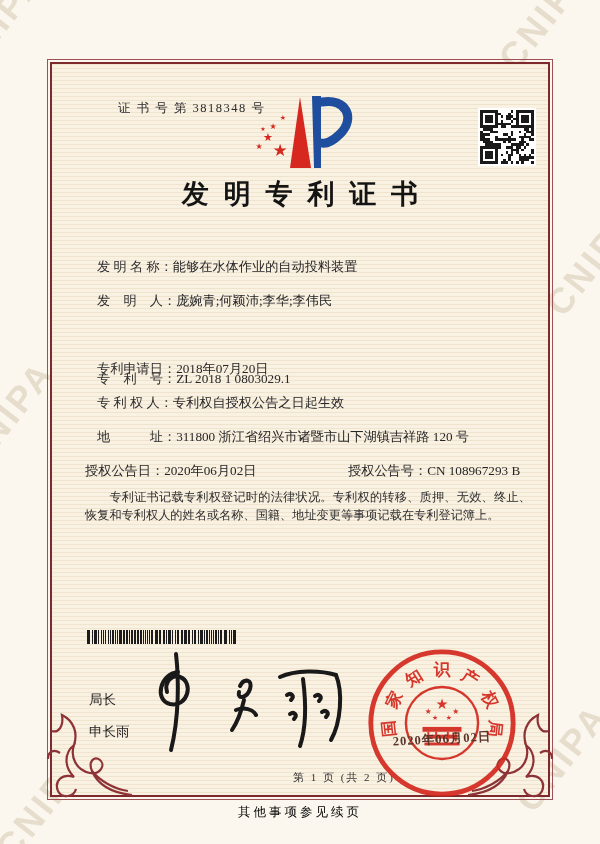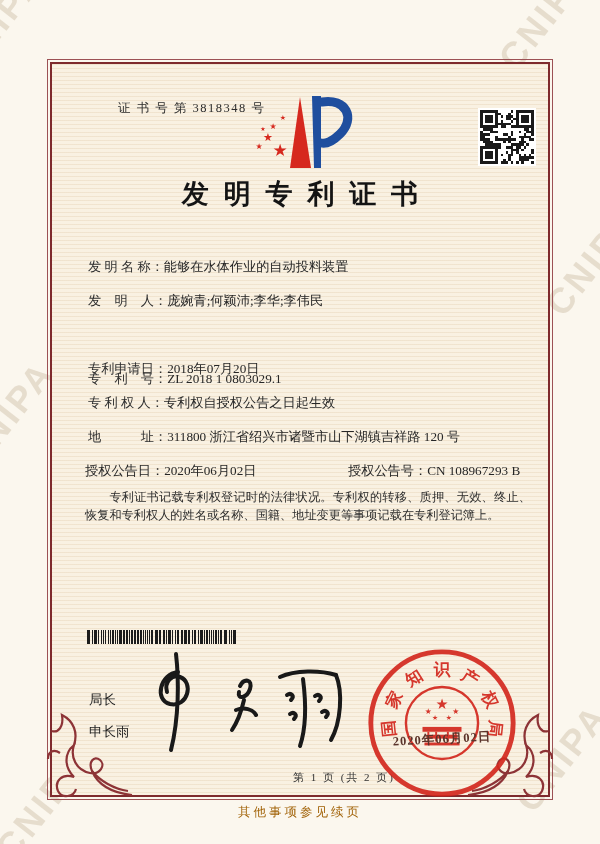--- a/index.html
+++ b/index.html
@@ -25,21 +25,21 @@
     z-index:2;
   }
   .certno{position:absolute;left:33px;top:36px;font-size:12.5px;letter-spacing:1.5px;color:#2b2b2b;margin-left:33px;}
   .logo{position:absolute;left:190px;top:28px;width:120px;height:82px;}
   .qr{position:absolute;left:426px;top:44px;width:54px;height:54px;background:#fff;padding:2px;}
   .title{
     position:absolute;left:0;top:112px;width:100%;text-align:center;
     font-size:27px;font-weight:bold;color:#141414;letter-spacing:0.55em;text-indent:0.55em;
   }
   .fields{position:absolute;left:33px;top:0;width:450px;}
-  .frow{position:absolute;left:3px;font-size:13.2px;white-space:nowrap;color:#262626;}
+  .frow{position:absolute;left:12px;font-size:13.2px;white-space:nowrap;color:#262626;}
   .frow .lab{color:#2e2e2e;}
   .frow:nth-of-type(1){top:194px;}
   .frow:nth-of-type(2){top:228px;}
   .frow:nth-of-type(3){top:262px;margin-top:44px;}
   .frow:nth-of-type(4){top:296px;}
   .frow:nth-of-type(5){top:330px;}
   .frow:nth-of-type(6){top:364px;}
   .grantrow{position:absolute;left:33px;top:398px;width:450px;font-size:13.2px;white-space:nowrap;color:#262626;}
   .grant2{position:absolute;left:263px;top:0;}
   .paras{position:absolute;left:33px;top:424px;width:446px;font-size:12.2px;line-height:18px;text-align:justify;color:#2d2d2d;}
@@ -47,21 +47,21 @@
   .barcode{position:absolute;left:35px;top:566px;width:152px;height:14px;}
   .director{position:absolute;left:37px;top:620px;font-size:13.5px;line-height:32px;color:#1e1e1e;}
   .signature{position:absolute;left:88px;top:586px;width:225px;height:105px;}
   .sealbox{position:absolute;left:312px;top:581px;width:156px;height:156px;z-index:5;}
   .sealdate{
     position:absolute;left:3px;top:86px;width:150px;text-align:center;
     font-size:12.5px;font-weight:bold;color:#5a332a;letter-spacing:1px;
     transform:rotate(-3deg);
   }
   .pageinfo{position:absolute;left:0;top:706px;width:100%;text-align:center;font-size:11px;letter-spacing:2px;color:#333;padding-left:44px;}
-  .contnote{position:absolute;left:0;top:804px;width:100%;text-align:center;font-size:12.5px;letter-spacing:3px;color:#a16207;z-index:2;}
+  .contnote{position:absolute;left:0;top:804px;width:100%;text-align:center;font-size:12.5px;letter-spacing:3px;color:#000000;z-index:2;}
   .flourish{position:absolute;width:92px;height:100px;z-index:4;}
   .flourish.br{right:-6px;bottom:-8px;}
   .flourish.bl{left:-6px;bottom:-8px;transform:scaleX(-1);}
   svg{display:block;}
 </style>
 </head>
 <body>
 
 <div id="wm-layer">
     <span class="watermark" style="left: -2px; top: 22px;">CNIPA</span>

